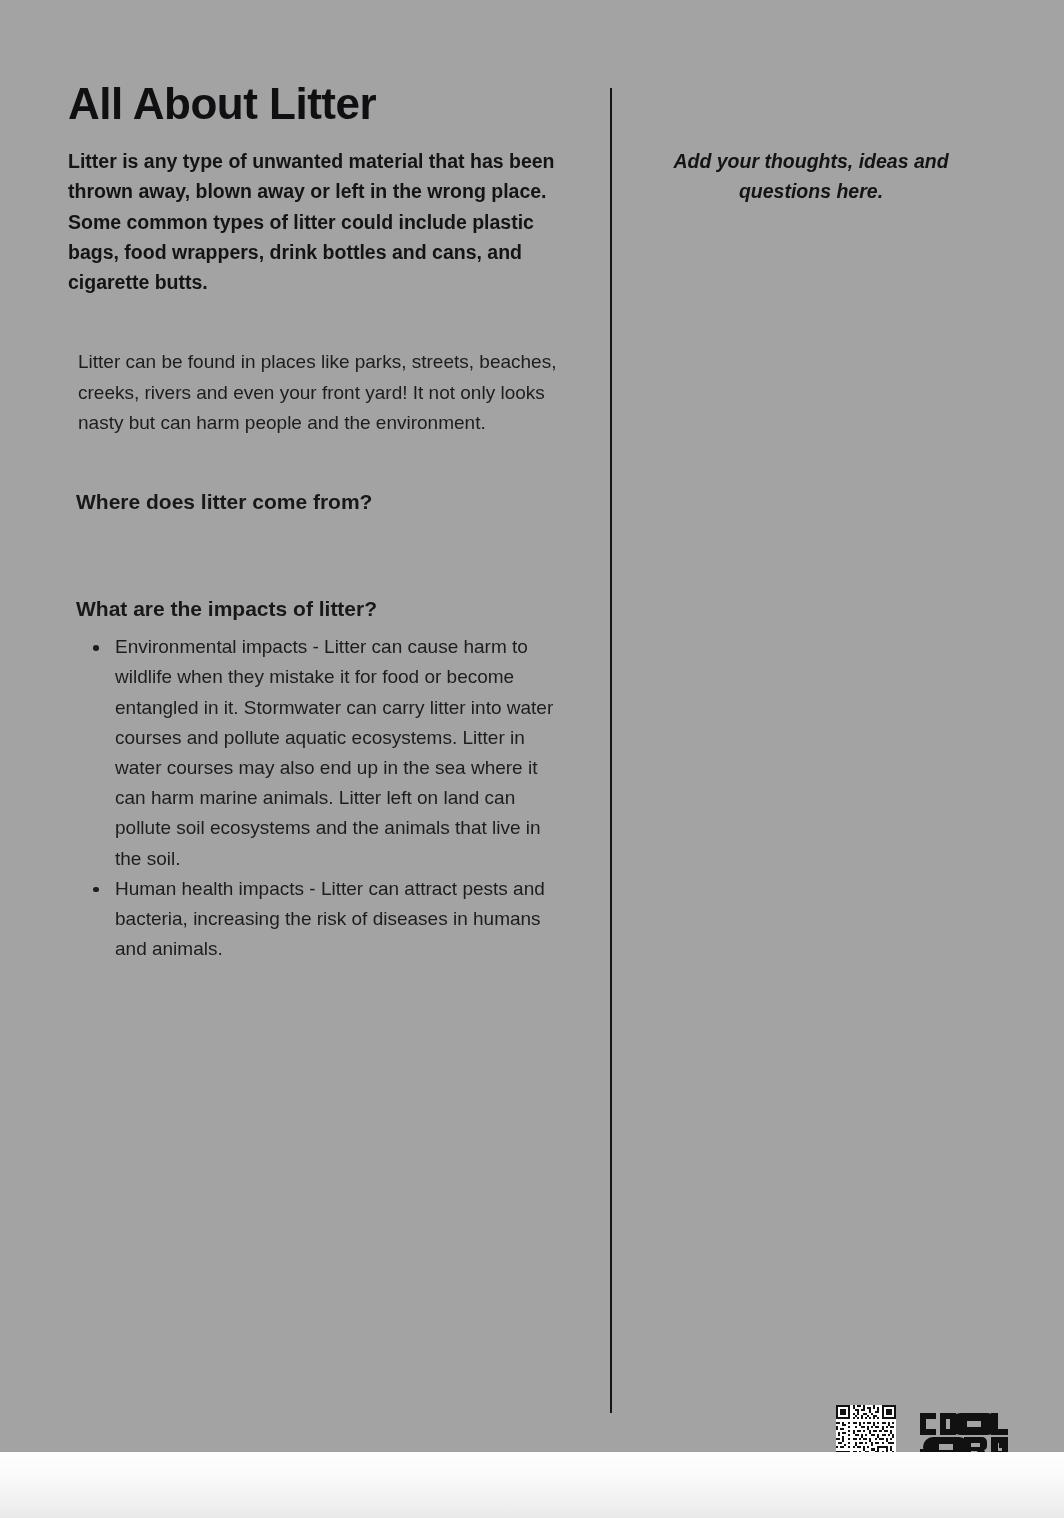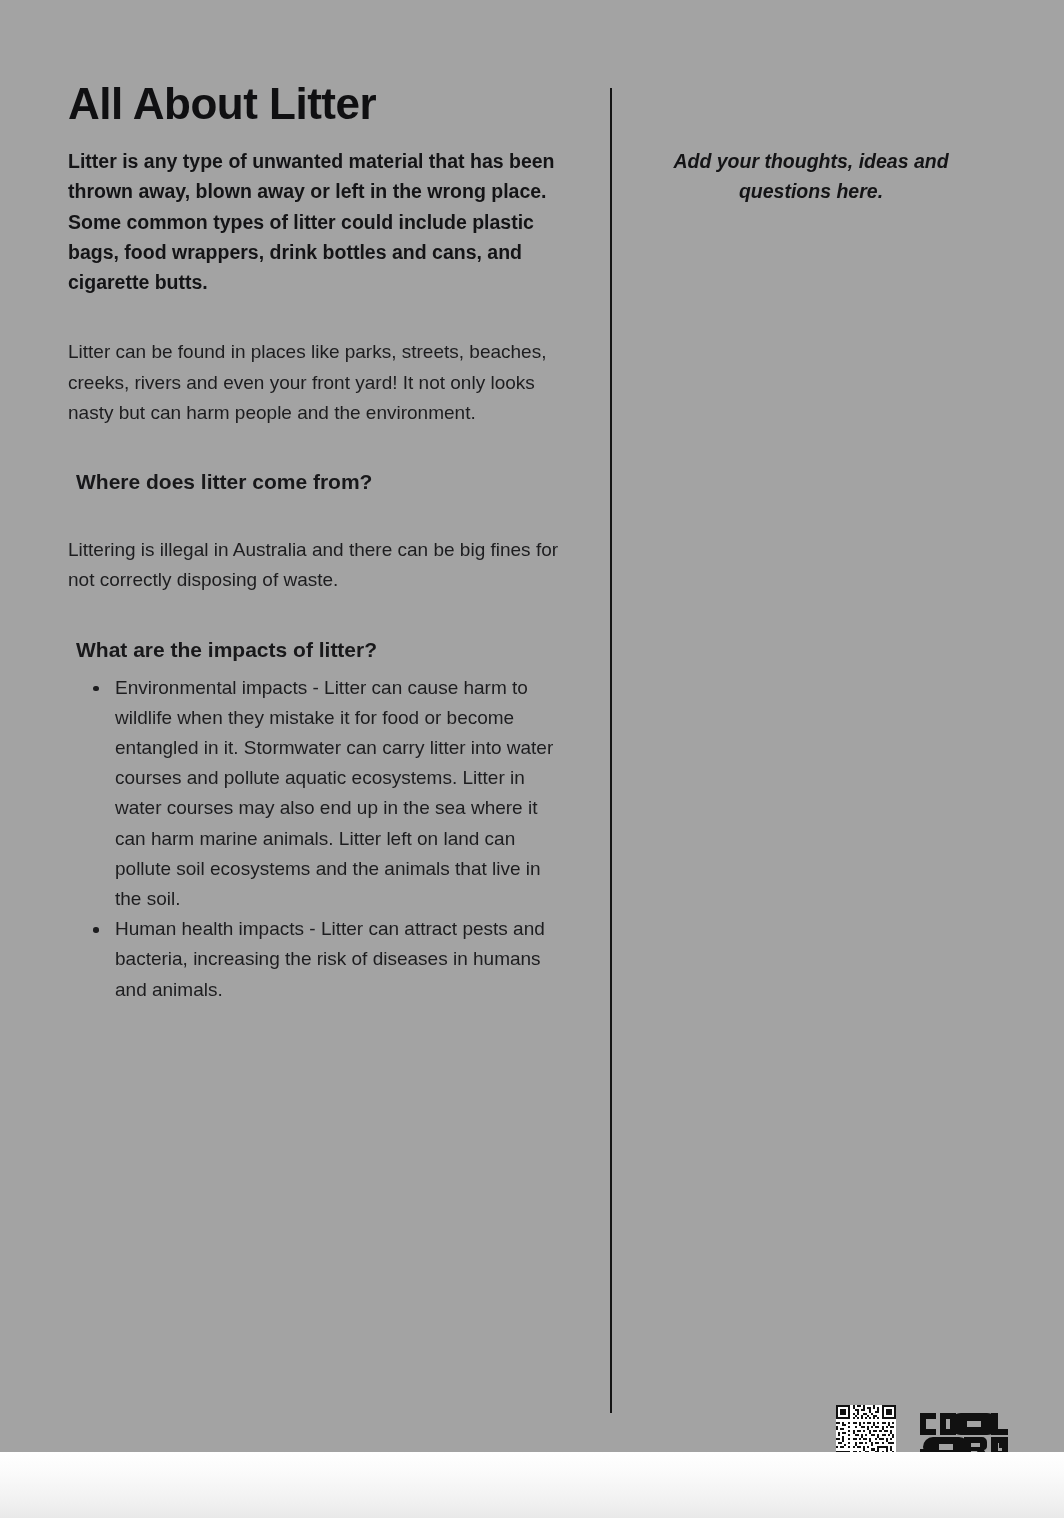--- a/index.html
+++ b/index.html
@@ -69,21 +69,21 @@
 
   p.lead {
     margin: 0 0 4px 0;
     font-size: 19.5px;
     line-height: 30.3px;
     font-weight: 700;
     color: #141416;
   }
 
   p.body {
-    margin: 0;
+    margin: 10px;
     font-size: 19px;
     line-height: 30.2px;
     font-weight: 400;
     color: #1d1d1f;
   }
 
   h2.section {
     margin: 8px;
     font-size: 21px;
     line-height: 31px;
@@ -165,21 +165,20 @@
 
     <p class="body">Litter can be found in places like parks, streets, beaches, creeks, rivers and even your front yard! It not only looks nasty but can harm people and the environment.</p>
 
     <div class="gap-md"></div>
 
     <h2 class="section">Where does litter come from?</h2>
 
 
     <div class="gap-md"></div>
 
-    <p class="body">Littering is illegal in Australia and there can be big fines for not correctly disposing of waste.</p>
 
     <div class="gap-md"></div>
 
     <h2 class="section">What are the impacts of litter?</h2>
 
     <ul class="impacts">
       <li>Environmental impacts - Litter can cause harm to wildlife when they mistake it for food or become entangled in it. Stormwater can carry litter into water courses and pollute aquatic ecosystems. Litter in water courses may also end up in the sea where it can harm marine animals. Litter left on land can pollute soil ecosystems and the animals that live in the soil.</li>
       <li>Human health impacts - Litter can attract pests and bacteria, increasing the risk of diseases in humans and animals.</li>
     </ul>
 

